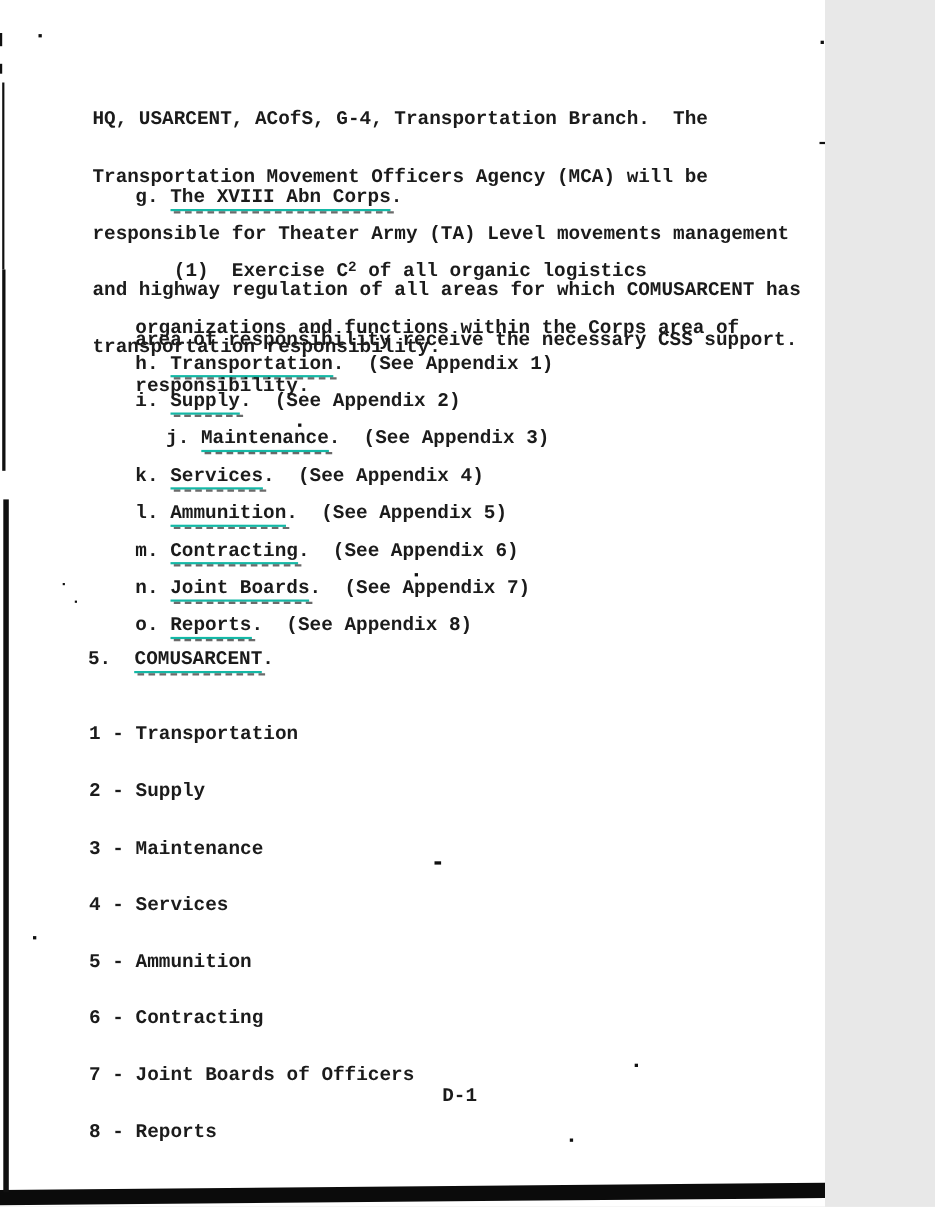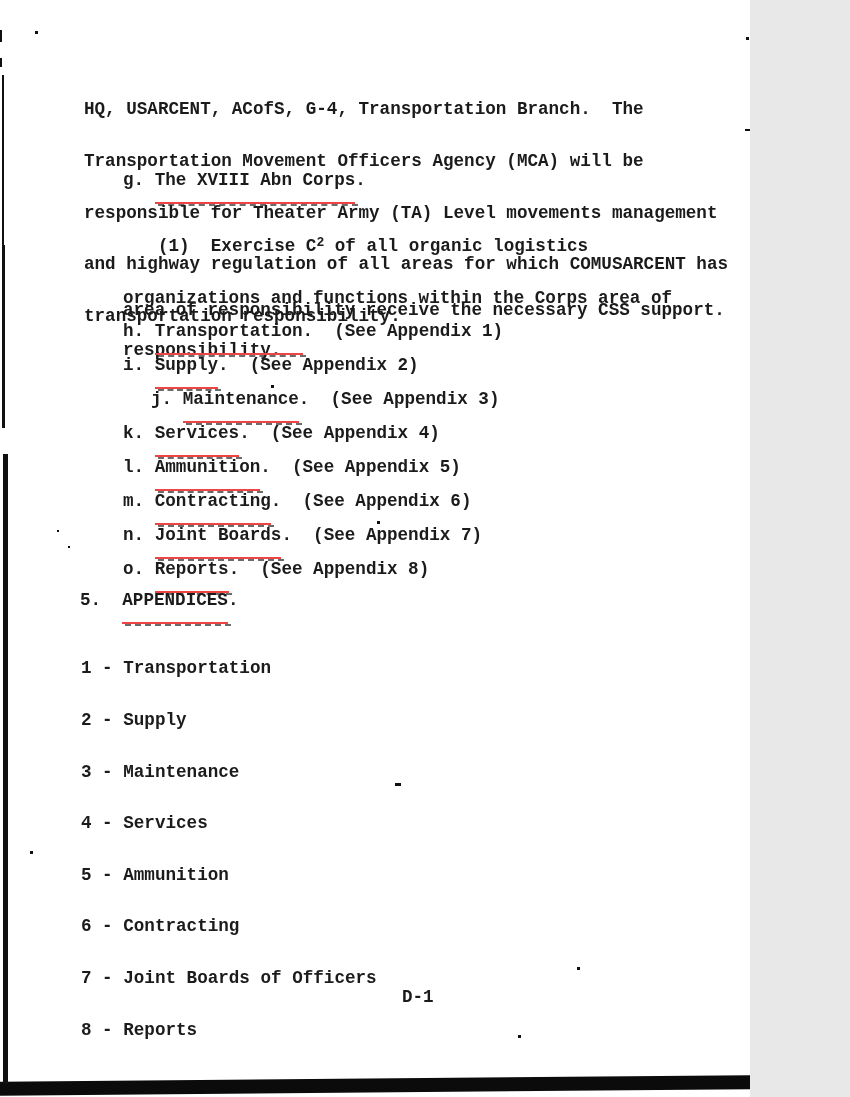--- a/index.html
+++ b/index.html
@@ -7,21 +7,21 @@
     position:relative;width:750px;height:1097px;background:#ffffff;overflow:hidden;
     font-family:"Liberation Mono","DejaVu Sans Mono",monospace;
     font-weight:700;color:#1b1b1b;font-size:17.6px;line-height:17.2px;
   }
   .abs{position:absolute;white-space:pre;}
   .blk{position:absolute;white-space:pre;}
   .blk div{white-space:pre;}
   .ind{margin-left:35px;}
   .gap1{padding-right:10.6px;}
   .gap2{padding-right:21.2px;}
-  .ul{position:relative;border-bottom:2px solid #ef4444;padding-bottom:12px;}
+  .ul{position:relative;border-bottom:2px solid #14b8a6;padding-bottom:0px;}
   .ul::after{content:"";position:absolute;left:3px;right:-3px;bottom:-4px;border-top:2px dashed rgba(27,27,27,0.65);}
   sup{font-size:13px;vertical-align:5px;font-weight:700;}
   
   .art{position:absolute;background:#101010;}
   .arc{position:absolute;border-top:3px solid #101010;border-radius:50%;background:transparent;}
   .bar{position:absolute;left:-8px;top:1078px;width:870px;height:14px;background:#0b0b0b;transform:rotate(-0.5deg);}
 </style>
 </head>
 <body>
 
@@ -49,21 +49,21 @@
 
   <div class="abs" style="left:123px;top:323px;"><span class="gap1">h.</span><span class="ul">Transportation</span><span>.  (See Appendix 1)</span></div>
   <div class="abs" style="left:123px;top:357px;"><span class="gap1">i.</span><span class="ul">Supply</span><span>.  (See Appendix 2)</span></div>
   <div class="abs" style="left:123px;top:391px;margin-left:28px;"><span class="gap1">j.</span><span class="ul">Maintenance</span><span>.  (See Appendix 3)</span></div>
   <div class="abs" style="left:123px;top:425px;"><span class="gap1">k.</span><span class="ul">Services</span><span>.  (See Appendix 4)</span></div>
   <div class="abs" style="left:123px;top:459px;"><span class="gap1">l.</span><span class="ul">Ammunition</span><span>.  (See Appendix 5)</span></div>
   <div class="abs" style="left:123px;top:493px;"><span class="gap1">m.</span><span class="ul">Contracting</span><span>.  (See Appendix 6)</span></div>
   <div class="abs" style="left:123px;top:527px;"><span class="gap1">n.</span><span class="ul">Joint Boards</span><span>.  (See Appendix 7)</span></div>
   <div class="abs" style="left:123px;top:561px;"><span class="gap1">o.</span><span class="ul">Reports</span><span>.  (See Appendix 8)</span></div>
 
-  <div class="abs" style="left:80px;top:592px;"><span class="gap2">5.</span><span class="ul">APPENDICES</span><span>.</span></div>
+  <div class="abs" style="left:80px;top:592px;"><span class="gap2">5.</span><span class="ul">COMUSARCENT</span><span>.</span></div>
 
   <div class="blk" style="left:81px;top:626px;">
     <div>1 - Transportation</div>
     <div>2 - Supply</div>
     <div>3 - Maintenance</div>
     <div>4 - Services</div>
     <div>5 - Ammunition</div>
     <div>6 - Contracting</div>
     <div>7 - Joint Boards of Officers</div>
     <div>8 - Reports</div>

